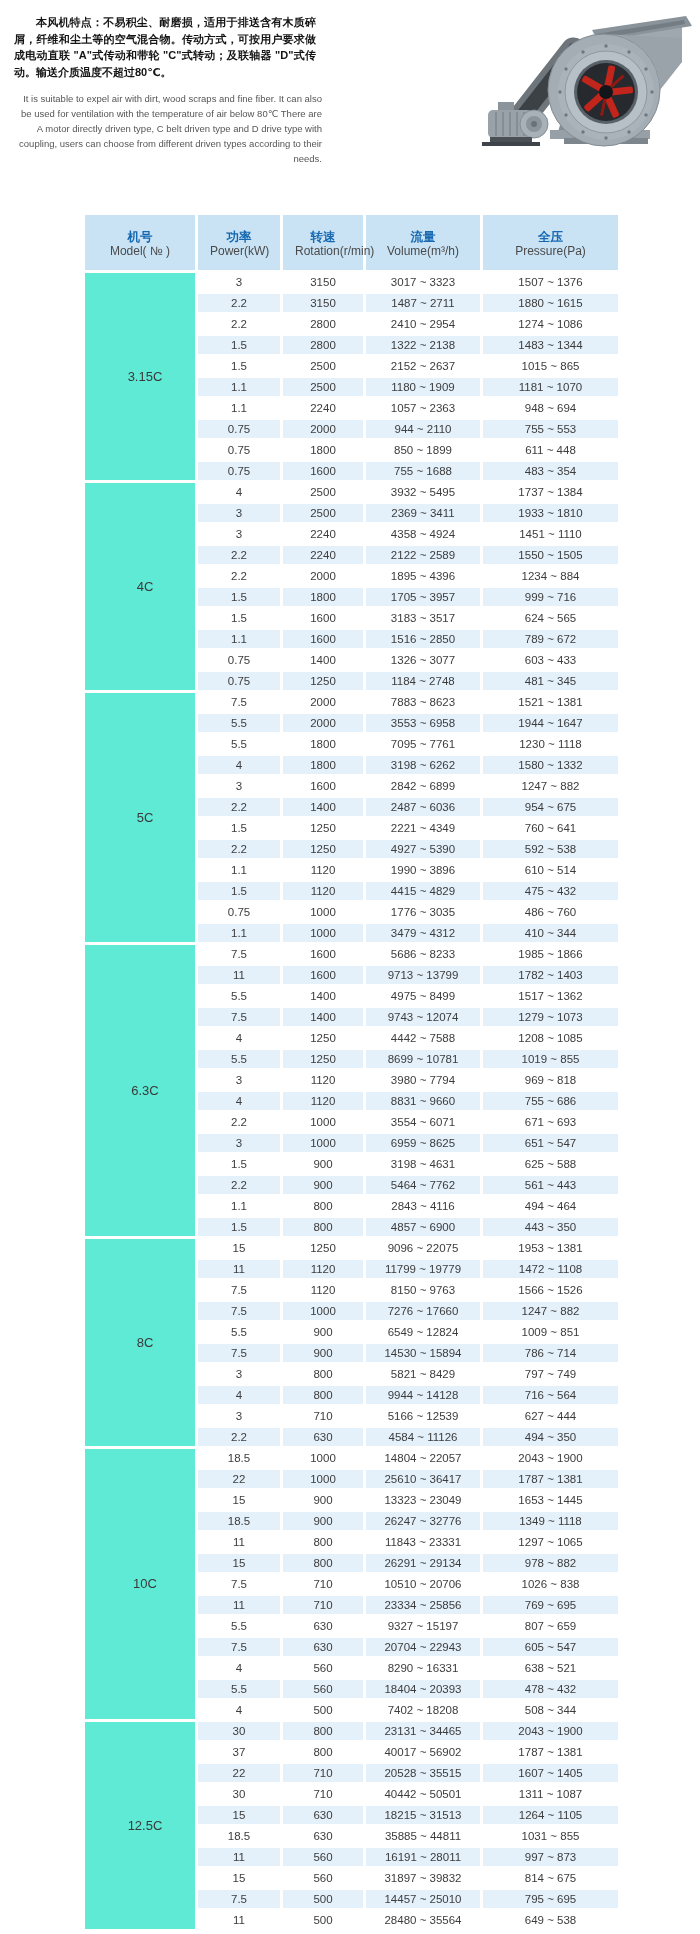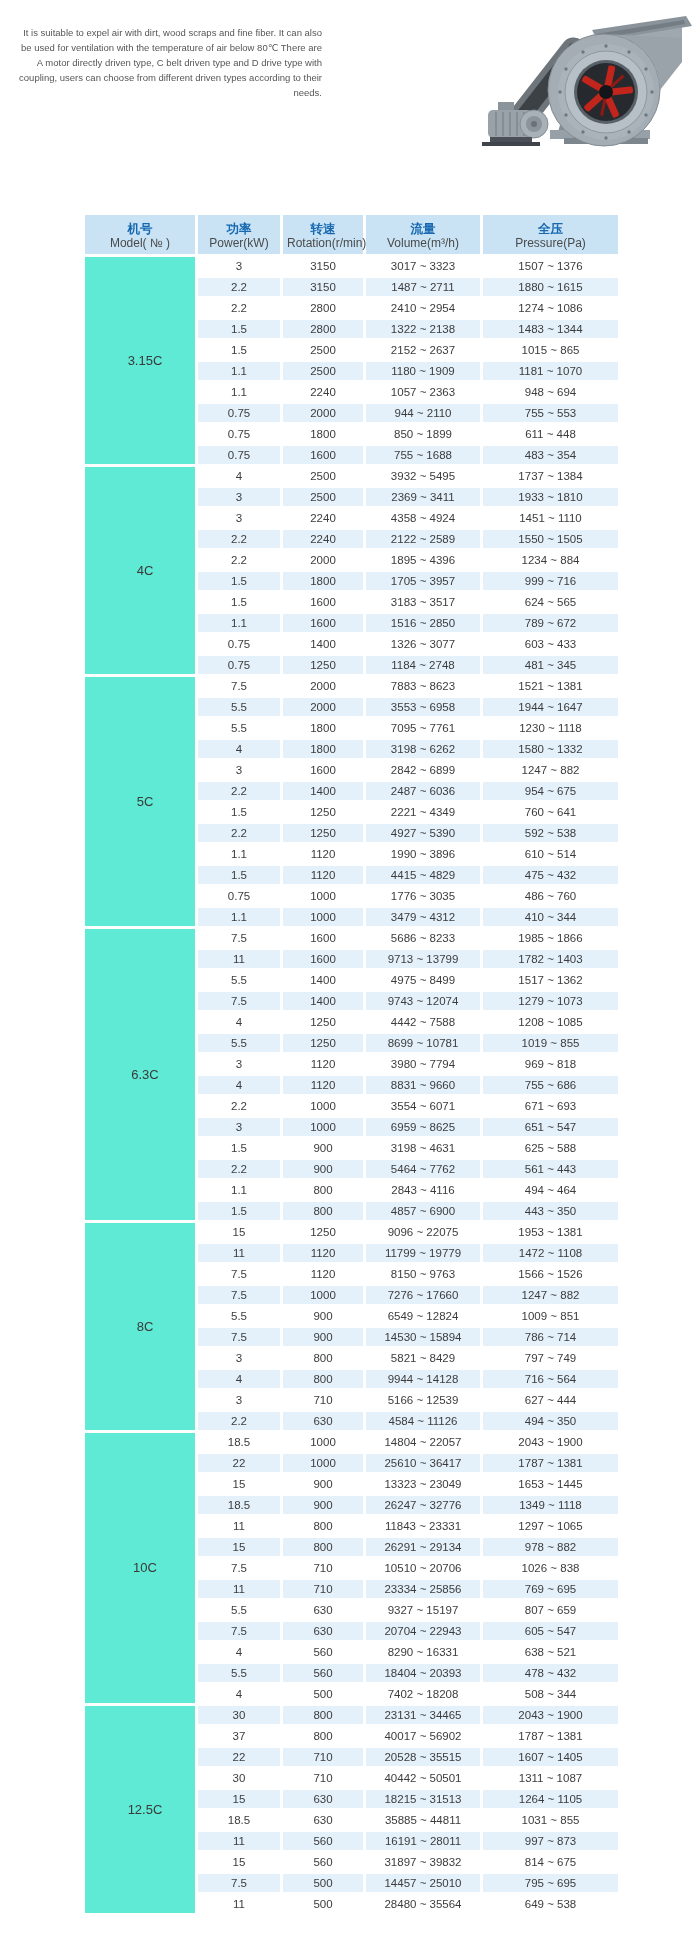--- a/index.html
+++ b/index.html
@@ -22,21 +22,21 @@
     text-align:right;
   }
   .fan{position:absolute;right:2px;top:8px;width:252px;height:142px;}
   
   table.specs{
     position:absolute;left:82px;top:212px;
     border-collapse:separate;border-spacing:3px;
     table-layout:fixed;width:539px;
   }
   table.specs th{
-    background:#c9e3f5;padding:4px;height:31px;vertical-align:middle;
+    background:#c9e3f5;padding:12px;height:31px;vertical-align:middle;
     font-weight:normal;
   }
   .th-zh{font-size:12.5px;font-weight:bold;color:#1668b0;line-height:15px;padding-top:1px;text-align:center;}
   .th-en{font-size:12px;color:#4a4a4a;line-height:12px;text-align:center;}
   table.specs td{
     height:18px;line-height:18px;padding:0;
     font-size:11.5px;color:#3c3c3c;text-align:center;vertical-align:middle;
     white-space:nowrap;overflow:hidden;
   }
   tr.row-white td{background:#ffffff;}
@@ -44,20 +44,21 @@
   table.specs td.model-cell{
     background:#5eead4;font-size:13px;color:#3a3a3a;padding-left:10px;
   }
 </style>
 </head>
 <body>
 
 <div class="page">
 
   <div class="intro">
+    <div class="intro-zh">本风机特点：不易积尘、耐磨损，适用于排送含有木质碎屑，纤维和尘土等的空气混合物。传动方式，可按用户要求做成电动直联 "A"式传动和带轮 "C"式转动；及联轴器 "D"式传动。输送介质温度不超过80℃。</div>
     <div class="intro-en">It is suitable to expel air with dirt, wood scraps and fine fiber. It can also be used for ventilation with the temperature of air below 80℃ There are A motor directly driven type, C belt driven type and D drive type with coupling, users can choose from different driven types according to their needs.</div>
   </div>
 
   <div class="fan">
     <svg width="252" height="142" viewBox="0 0 252 142" xmlns="http://www.w3.org/2000/svg">
 
       <g transform="rotate(-52 70 118)">
         <rect x="58" y="104" width="120" height="27" rx="13" fill="#6e767c"></rect>
         <rect x="63" y="110" width="110" height="15" rx="7" fill="#3c4146"></rect>
       </g>

